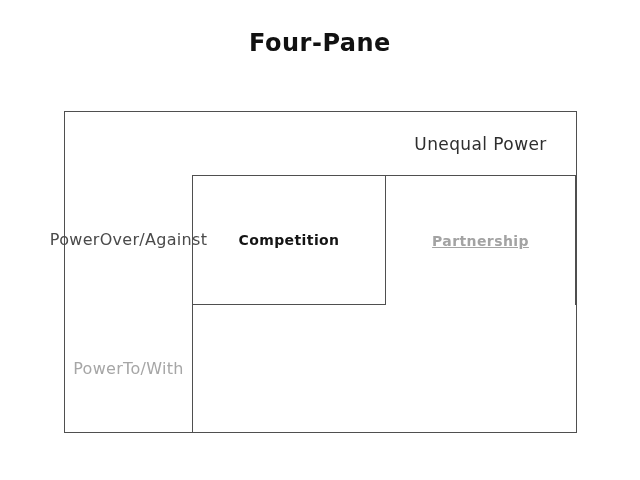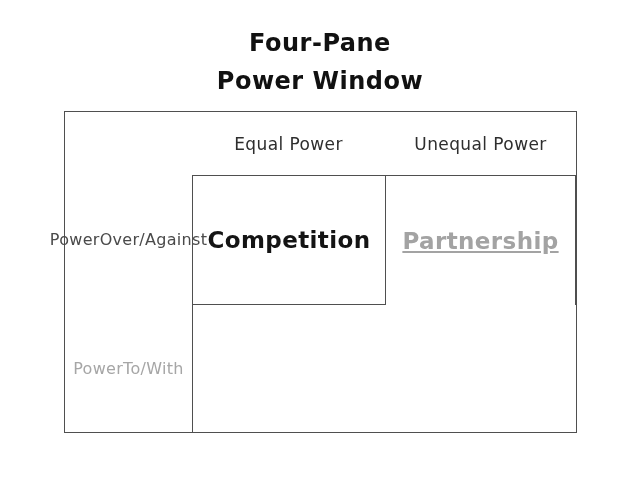--- a/index.html
+++ b/index.html
@@ -85,41 +85,39 @@
     grid-template-columns: 193px 1fr;
     grid-template-rows: 129px 1fr;
     border-top: 1px solid var(--border);
     border-left: 1px solid var(--border);
     box-sizing: border-box;
   }
   .cell {
     display: flex;
     align-items: center;
     justify-content: center;
-    font-size: 23px;
+    font-size: 14px;
     font-weight: bold;
     letter-spacing: 0.4px;
     box-sizing: border-box;
   }
   .cell.r0 { border-bottom: 1px solid var(--border); }
   .cell.c0 { border-right: 1px solid var(--border); }
   .cell.dark  { color: var(--cell-dark); }
   .cell.light { color: var(--cell-light); text-decoration: underline; }
 </style>
 </head>
 <body>
 
 <div class="page">
 
   <div class="title-line line1">Four-Pane</div>
-  <div class="title-line line2">Power Window</div>
 
   <div class="matrix-frame">
 
-    <div class="col-header first">Equal Power</div>
     <div class="col-header second">Unequal Power</div>
 
     <div class="row-header first">
       <span>Power</span>
       <span>Over/Against</span>
     </div>
     <div class="row-header second">
       <span>Power</span>
       <span>To/With</span>
     </div>

